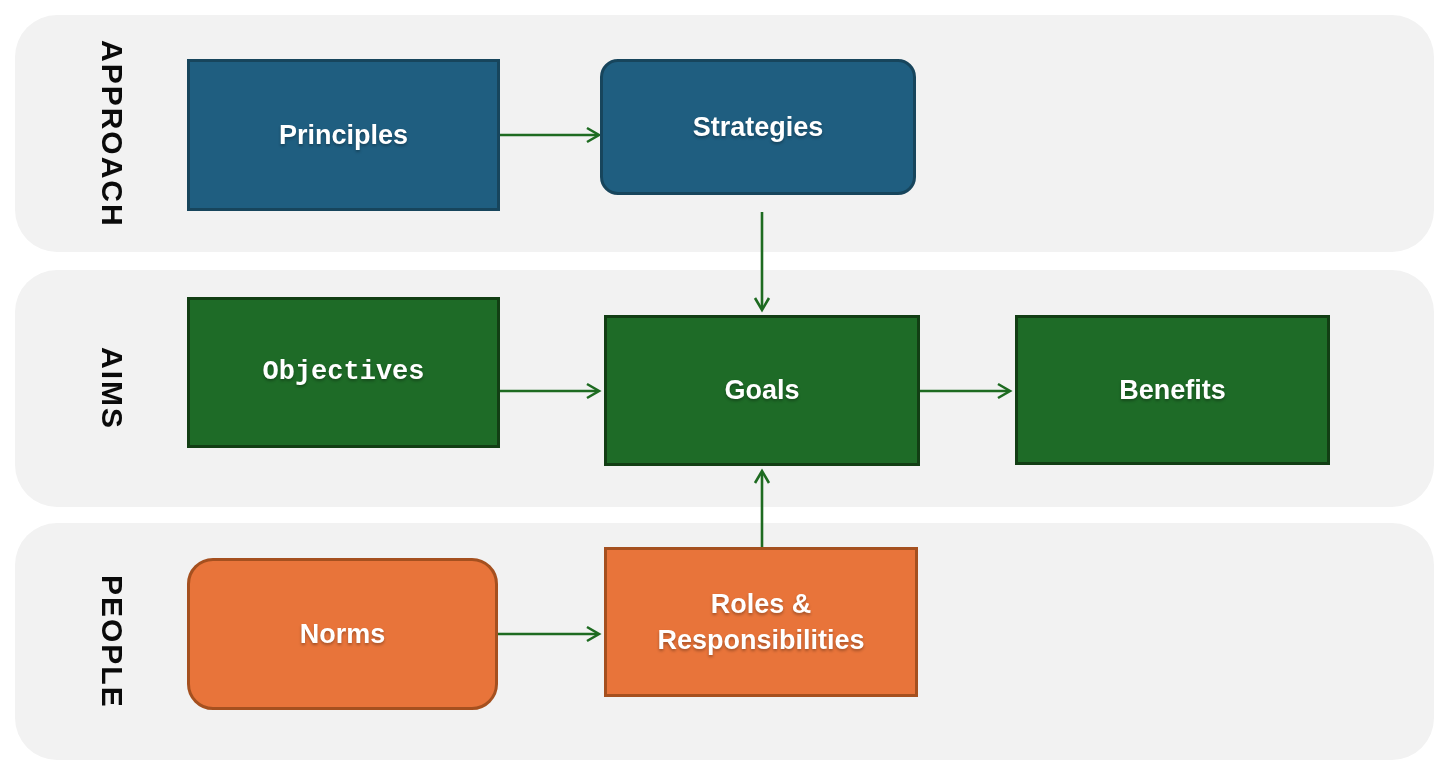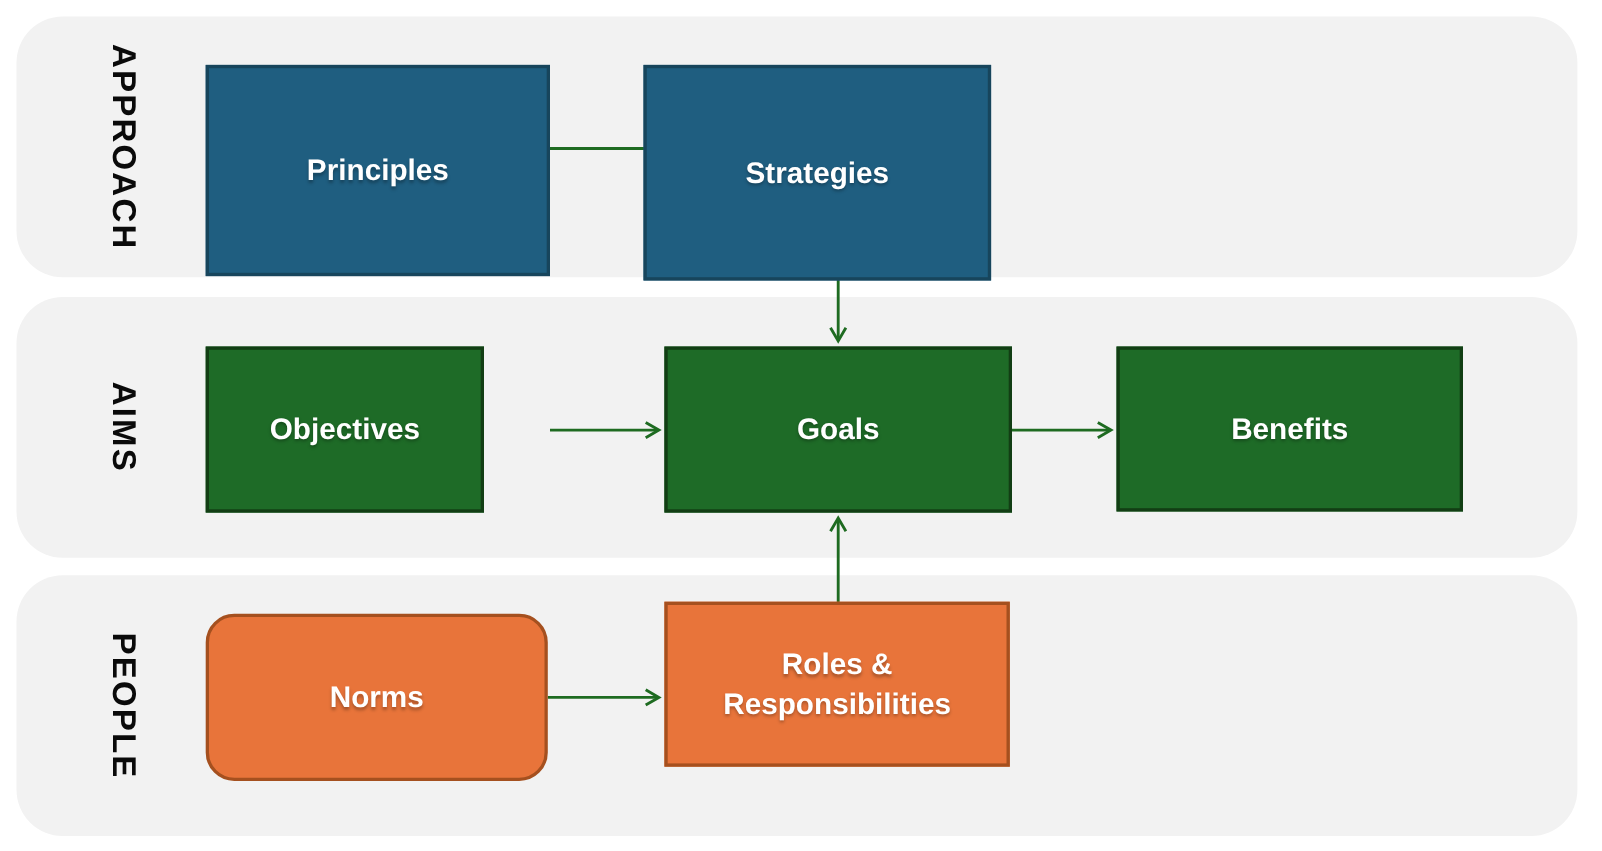--- a/index.html
+++ b/index.html
@@ -42,23 +42,23 @@
     font-size:27px;
     line-height:1.35;
     padding:0 28px;
     box-sizing:border-box;
     text-shadow:0 2px 3px rgba(0,0,0,0.30);
   }
   .node-blue{background:var(--blue-fill);border:3px solid var(--blue-border);}
   .node-green{background:var(--green-fill);border:3px solid var(--green-border);}
   .node-orange{background:var(--orange-fill);border:3px solid var(--orange-border);}
 
-  .node-principles{left:187px;top:59px;width:313px;height:192px;}
-  .node-strategies{left:585px;top:59px;width:316px;height:196px;}
-  .node-objectives{left:187px;top:315px;width:253px;height:151px;}
+  .node-principles{left:187px;top:59px;width:313px;height:152px;}
+  .node-strategies{left:600px;top:59px;width:316px;height:136px;border-radius:18px;}
+  .node-objectives{left:187px;top:297px;width:313px;height:151px;font-family:Liberation Mono, monospace;}
   .node-goals{left:604px;top:315px;width:316px;height:151px;}
   .node-benefits{left:1015px;top:315px;width:315px;height:150px;}
   .node-norms{left:187px;top:558px;width:311px;height:152px;border-radius:26px;}
   .node-roles{left:604px;top:547px;width:314px;height:150px;}
 
   svg.arrows{
     position:absolute;left:0;top:0;
     width:1456px;height:774px;
     pointer-events:none;
   }

